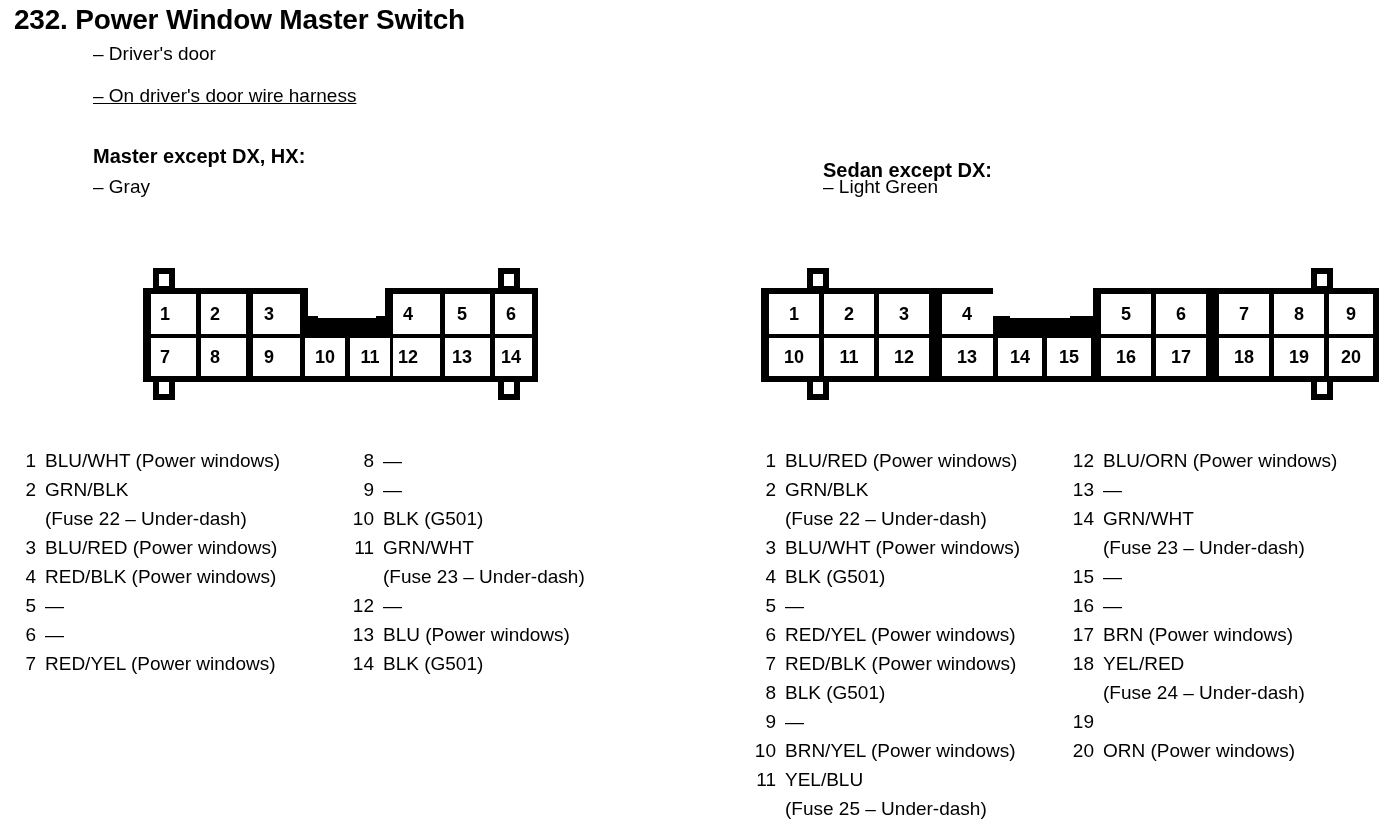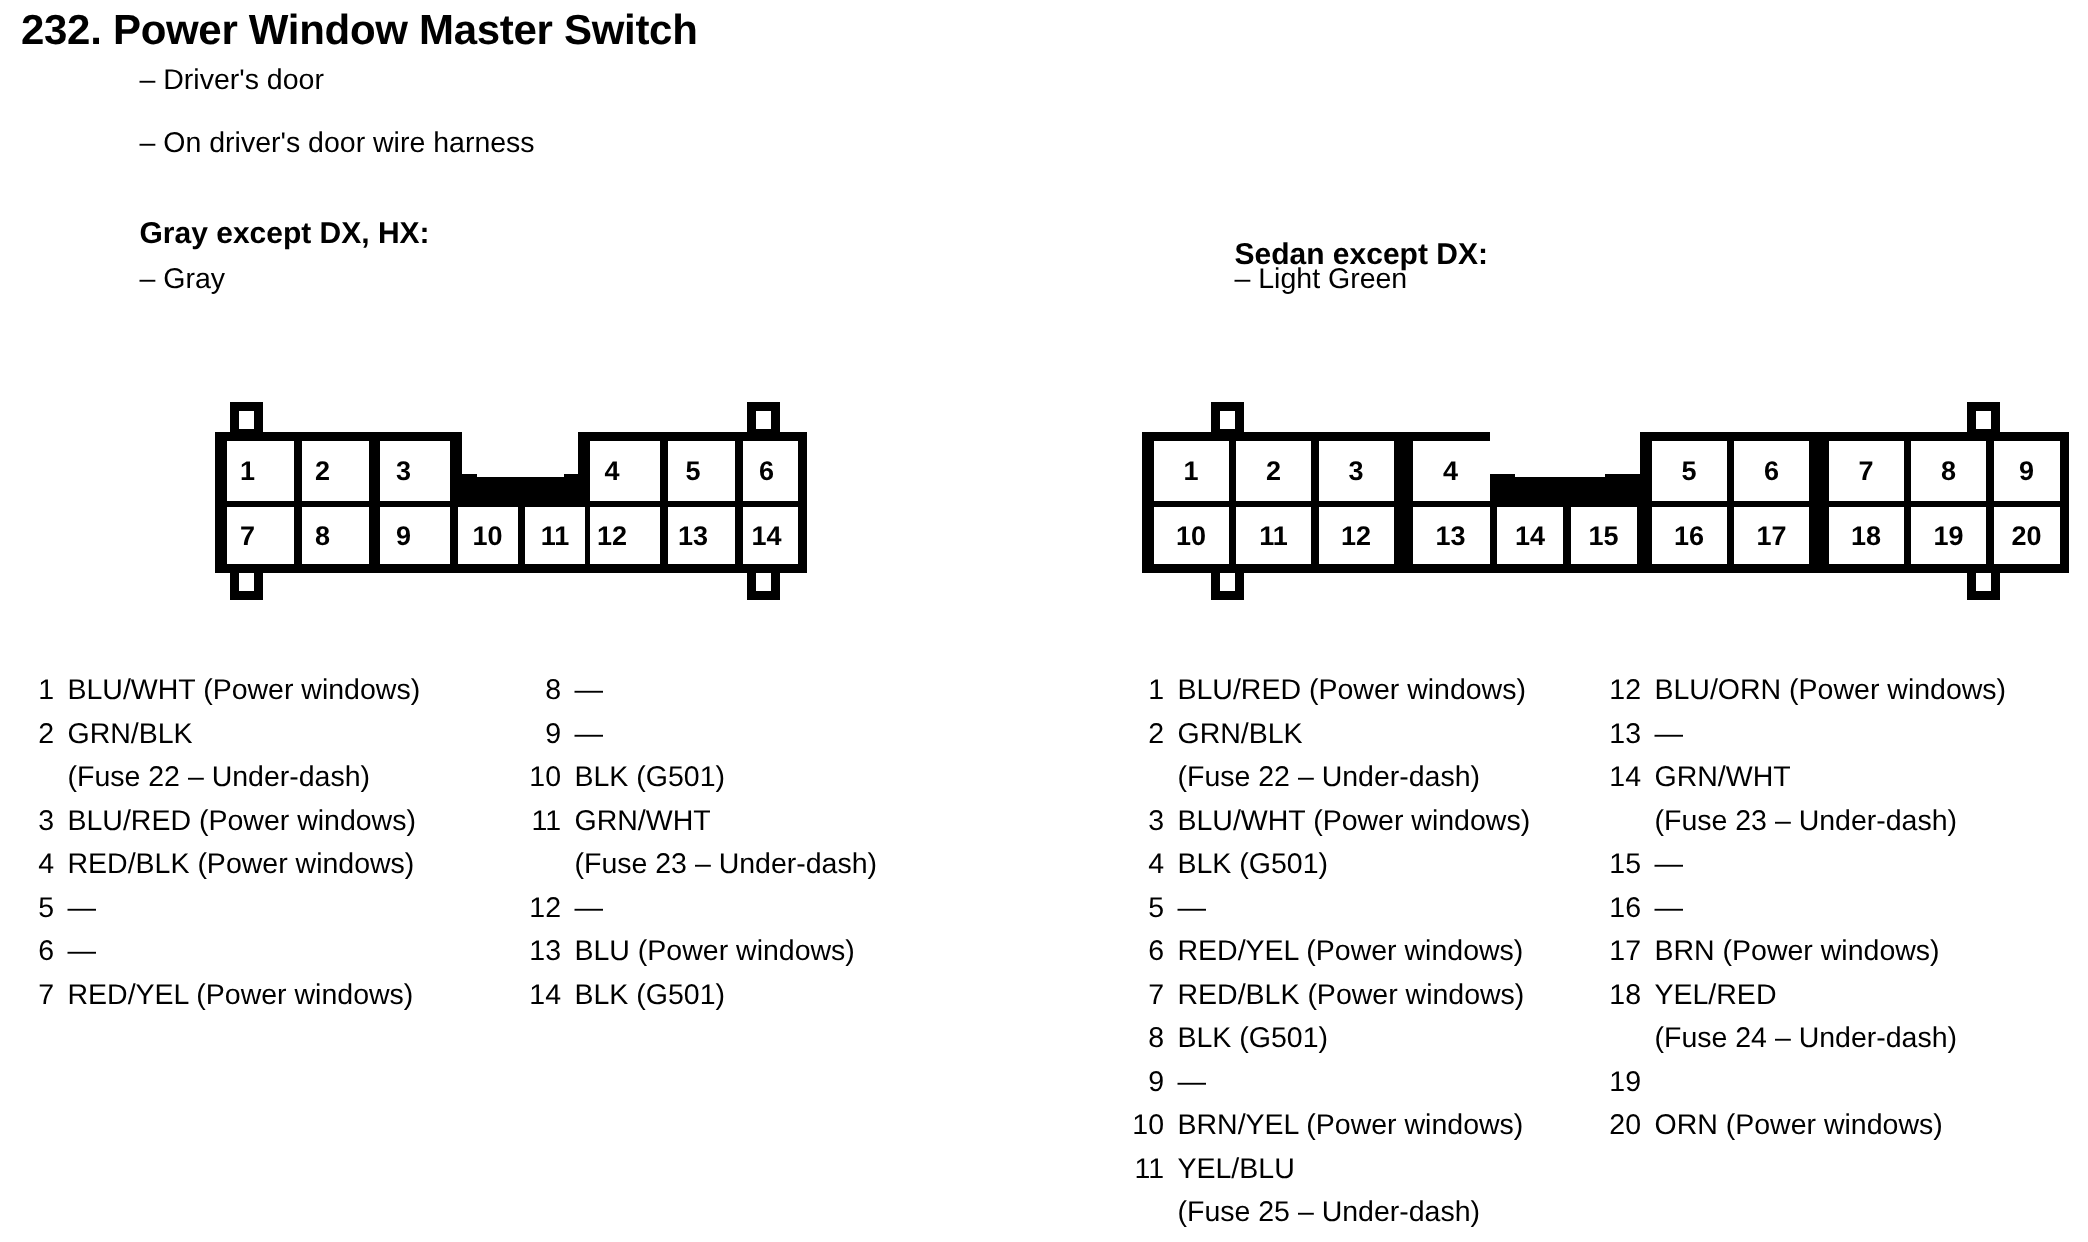--- a/index.html
+++ b/index.html
@@ -25,21 +25,21 @@
     font-weight: bold;
     letter-spacing: -0.2px;
     white-space: nowrap;
   }
   .subnote {
     position: absolute;
     font-size: 19px;
     white-space: nowrap;
   }
   #subnote-1 { left: 93px; top: 43px; }
-  #subnote-2 { left: 93px; top: 85px; }
+  #subnote-2 { left: 93px; top: 85px; text-decoration: underline; }
 
   .variant-title {
     position: absolute;
     font-size: 20px;
     font-weight: bold;
     white-space: nowrap;
   }
   .variant-color {
     position: absolute;
     font-size: 19px;
@@ -102,21 +102,21 @@
   #legend-right-b .pin-desc.indent { padding-left: 33px; }
 </style>
 </head>
 <body>
 
 <div id="page-title">232.  Power Window Master Switch</div>
 
 <div class="subnote" id="subnote-1">– Driver's door</div>
 <div class="subnote" id="subnote-2">– On driver's door wire harness</div>
 
-<div class="variant-title" id="coupe-title">Gray except DX, HX:</div>
+<div class="variant-title" id="coupe-title">Master except DX, HX:</div>
 <div class="variant-color" id="coupe-color">– Gray</div>
 
 <div class="variant-title" id="sedan-title">Sedan except DX:</div>
 <div class="variant-color" id="sedan-color">– Light Green</div>
 
 <svg class="connector" id="connector-left" width="410" height="132" viewBox="0 0 410 132" shape-rendering="crispEdges">
   <g fill="#000000">
 
     <rect x="18" y="0" width="22" height="22"></rect>
     <rect x="24" y="6" width="10" height="12" fill="#ffffff"></rect>

